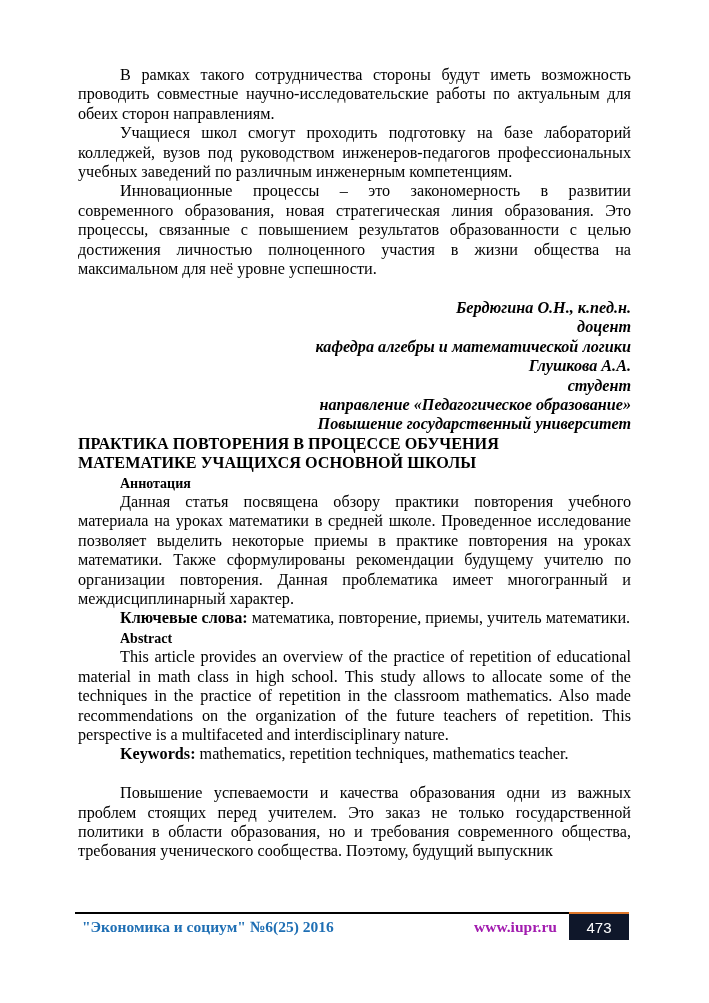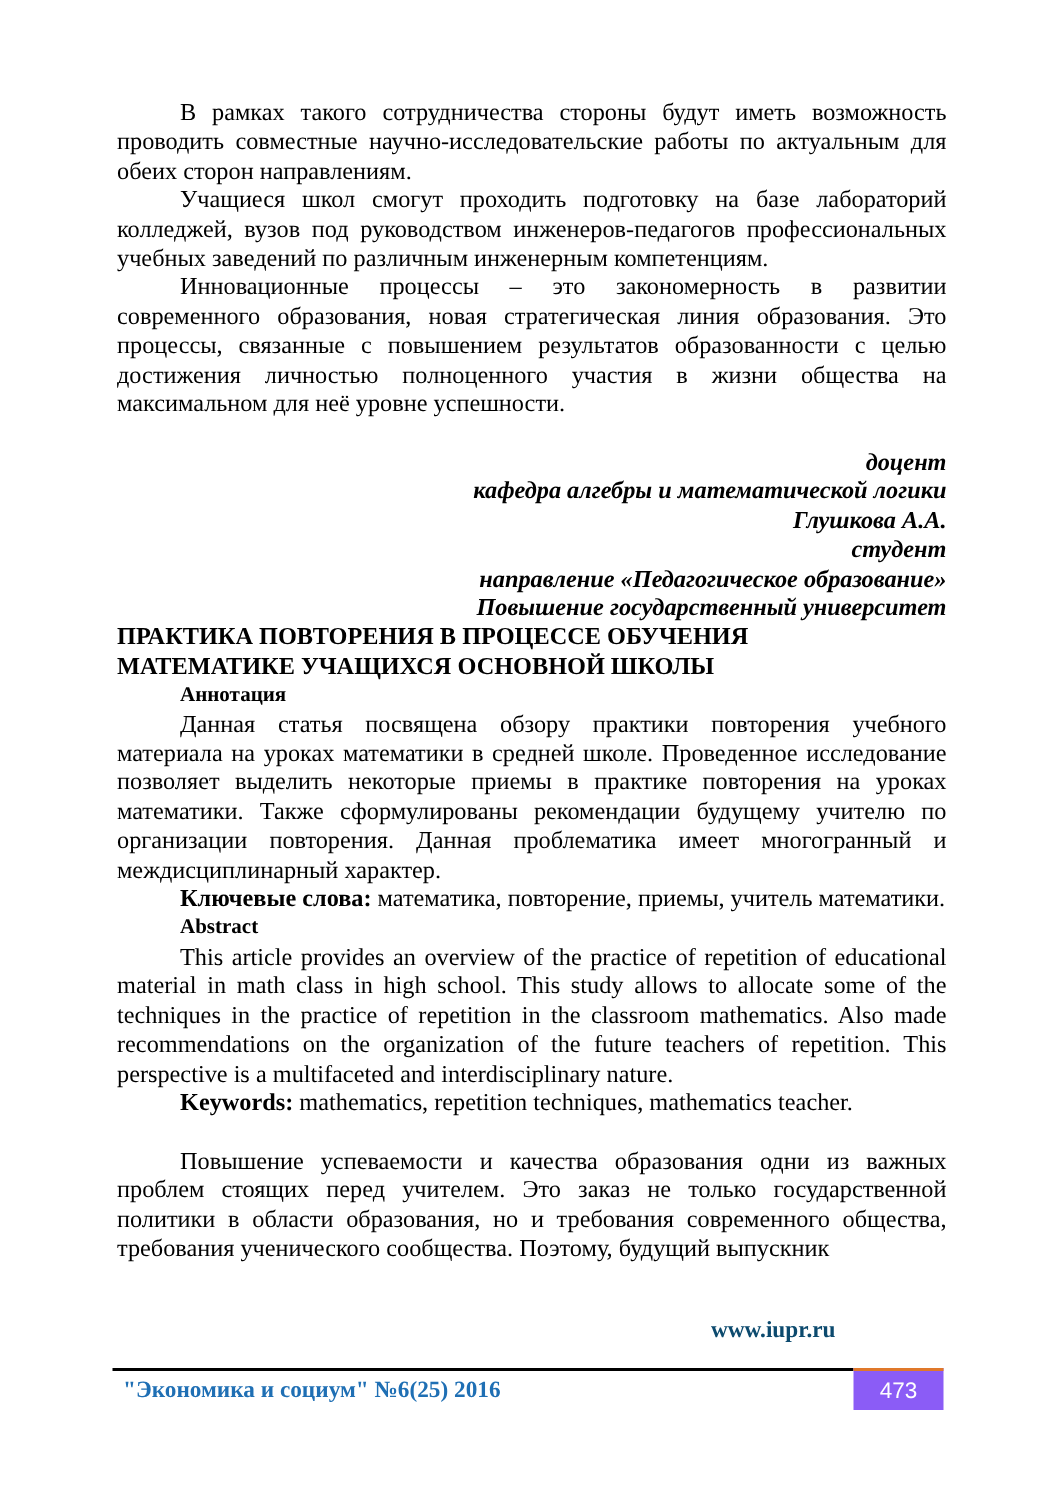--- a/index.html
+++ b/index.html
@@ -9,34 +9,35 @@
   p { margin: 0; font-size: 16.2px; line-height: 19.4px; text-align: justify; }
   .indent { text-indent: 42px; }
   .author-block { margin-top: 19.5px; text-align: right; font-style: italic; font-weight: bold; }
   .author-block div { font-size: 16.2px; line-height: 19.4px; }
   .title { text-align: left; font-weight: bold; font-size: 16.2px; line-height: 19.4px; }
   .heading { font-weight: bold; font-size: 14px; line-height: 19.4px; padding-left: 42px; }
   .kw-label { font-weight: bold; }
   .gap { height: 19.4px; }
   .footer-rule { position: absolute; left: 75px; top: 912px; width: 494px; height: 1.5px; background: #000; }
   .footer-left { position: absolute; left: 82px; top: 918px; font-weight: bold; font-size: 15.5px; color: #1f6fb4; }
-  .footer-url { position: absolute; left: 474px; top: 878px; font-weight: bold; font-size: 15.5px; color: #0c4a6e; }
-  .page-box { position: absolute; left: 569px; top: 912px; width: 60px; height: 28px; background: #8b5cf6;
+  .footer-url { position: absolute; left: 474px; top: 918px; font-weight: bold; font-size: 15.5px; color: #a21caf; }
+  .page-box { position: absolute; left: 569px; top: 912px; width: 60px; height: 28px; background: #0f172a;
               border-top: 2px solid #e0782a; color: #fff; font-family: "Liberation Sans", sans-serif;
               font-size: 15px; line-height: 28px; text-align: center; box-sizing: border-box; }
 </style>
 </head>
 <body>
 
 <div class="page">
   <p class="indent">В рамках такого сотрудничества стороны будут иметь возможность проводить совместные научно-исследовательские работы по актуальным для обеих сторон направлениям.</p>
   <p class="indent">Учащиеся школ смогут проходить подготовку на базе лабораторий колледжей, вузов под руководством инженеров-педагогов профессиональных учебных заведений по различным инженерным компетенциям.</p>
   <p class="indent">Инновационные процессы – это закономерность в развитии современного образования, новая стратегическая линия образования. Это процессы, связанные с повышением результатов образованности с целью достижения личностью полноценного участия в жизни общества на максимальном для неё уровне успешности.</p>
 
   <div class="author-block">
+    <div>Бердюгина О.Н., к.пед.н.</div>
     <div>доцент</div>
     <div>кафедра алгебры и математической логики</div>
     <div>Глушкова А.А.</div>
     <div>студент</div>
     <div>направление «Педагогическое образование»</div>
     <div>Повышение государственный университет</div>
   </div>
 
   <div class="title">
     <div>ПРАКТИКА ПОВТОРЕНИЯ В ПРОЦЕССЕ ОБУЧЕНИЯ</div>

